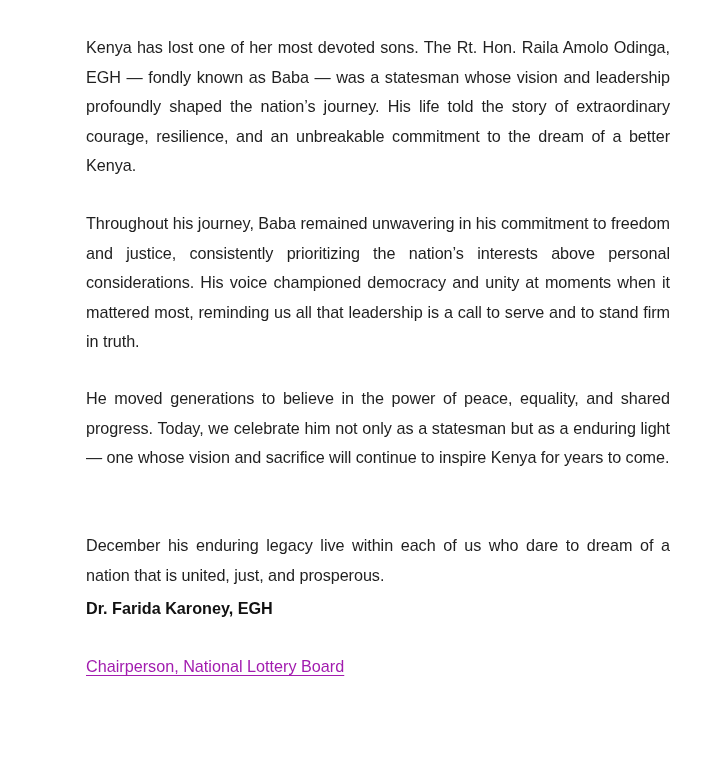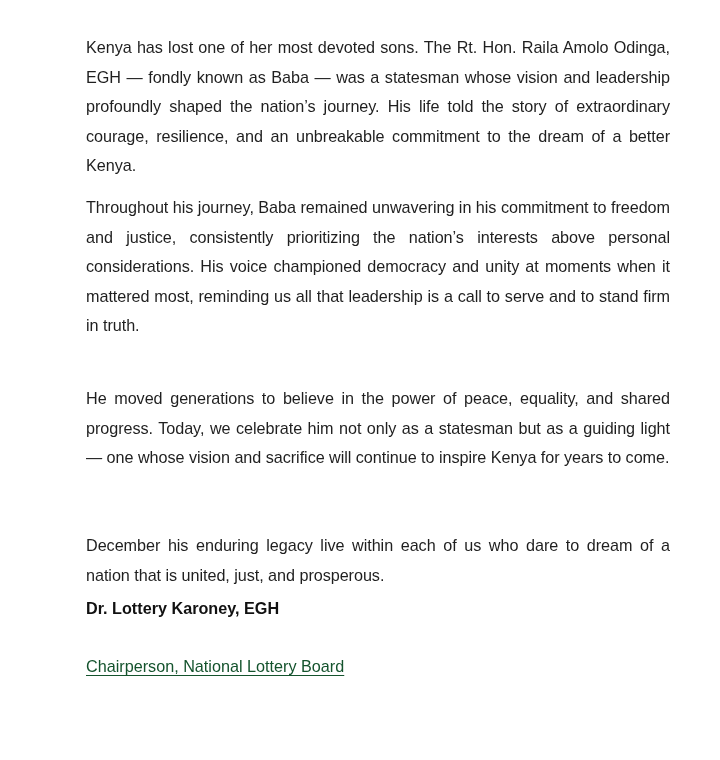--- a/index.html
+++ b/index.html
@@ -23,47 +23,47 @@
     }
     .para {
       margin: 0;
       font-size: 16.2px;
       line-height: 29.6px;
       text-align: justify;
       letter-spacing: -0.05px;
     }
     .para.last-line-left { text-align-last: left; margin-top: 24px; }
     #p1 { position: absolute; top: 0; }
-    #p2 { position: absolute; top: 160px; }
+    #p2 { position: absolute; top: 176px; }
     #p3 { position: absolute; top: 351px; }
     #p4 { position: absolute; top: 498px; }
     .signature-name {
       position: absolute;
       top: 585px;
       margin: 0;
       font-size: 16.2px;
       line-height: 29.6px;
       font-weight: bold;
       color: #111111;
     }
     .signature-title {
       position: absolute;
       top: 643px;
       margin: 0;
       font-size: 16.2px;
       line-height: 29.6px;
-      color: #14532d;
+      color: #a21caf;
       text-decoration: underline;
       text-decoration-thickness: 1px;
       text-underline-offset: 3px;
     }
   </style>
 </head>
 <body>
 
 <div class="page">
   <p id="p1" class="para last-line-left">Kenya has lost one of her most devoted sons. The Rt. Hon. Raila Amolo Odinga, EGH — fondly known as Baba — was a statesman whose vision and leadership profoundly shaped the nation’s journey. His life told the story of extraordinary courage, resilience, and an unbreakable commitment to the dream of a better Kenya.</p>
   <p id="p2" class="para last-line-left">Throughout his journey, Baba remained unwavering in his commitment to freedom and justice, consistently prioritizing the nation’s interests above personal considerations. His voice championed democracy and unity at moments when it mattered most, reminding us all that leadership is a call to serve and to stand firm in truth.</p>
-  <p id="p3" class="para last-line-left">He moved generations to believe in the power of peace, equality, and shared progress. Today, we celebrate him not only as a statesman but as a guiding light — one whose vision and sacrifice will continue to inspire Kenya for years to come.</p>
+  <p id="p3" class="para last-line-left">He moved generations to believe in the power of peace, equality, and shared progress. Today, we celebrate him not only as a statesman but as a enduring light — one whose vision and sacrifice will continue to inspire Kenya for years to come.</p>
   <p id="p4" class="para last-line-left">December his enduring legacy live within each of us who dare to dream of a nation that is united, just, and prosperous.</p>
-  <p class="signature-name">Dr. Lottery Karoney, EGH</p>
+  <p class="signature-name">Dr. Farida Karoney, EGH</p>
   <p class="signature-title">Chairperson, National Lottery Board</p>
 </div>
 
 </body></html>

